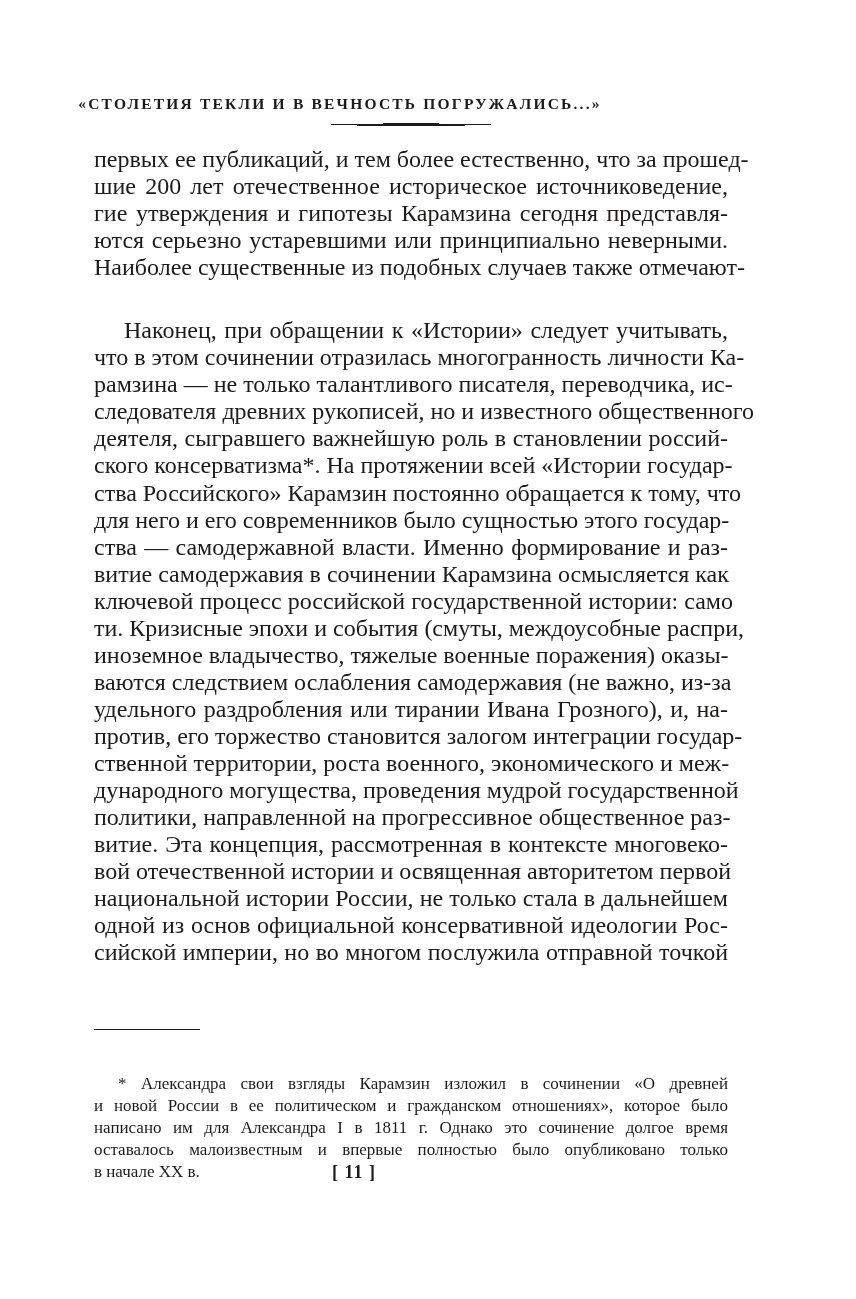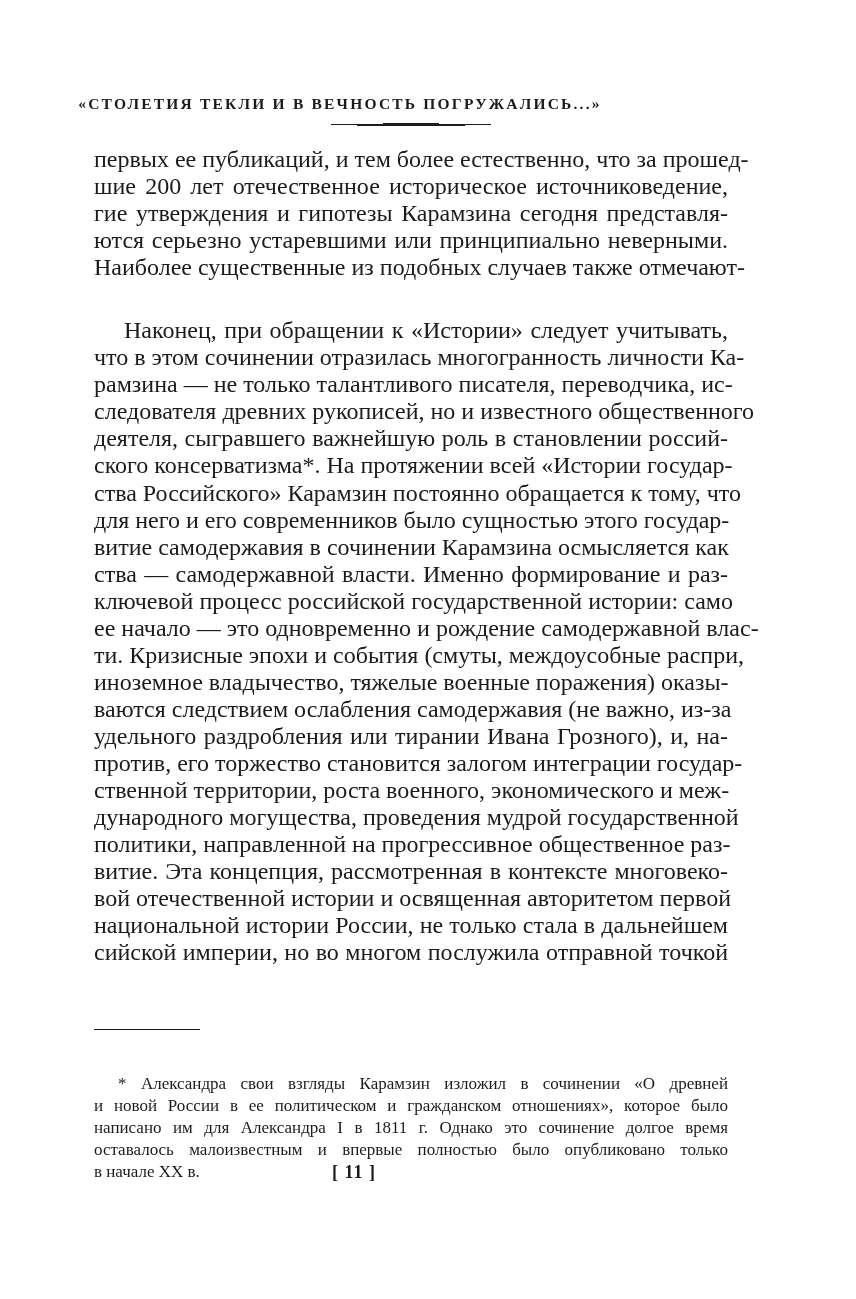--- a/index.html
+++ b/index.html
@@ -123,35 +123,35 @@
   <span class="line">ются серьезно устаревшими или принципиально неверными.</span>
   <span class="line">Наиболее существенные из подобных случаев также отмечают-</span>
   <span class="line indent">Наконец, при обращении к «Истории» следует учитывать,</span>
   <span class="line">что в этом сочинении отразилась многогранность личности Ка-</span>
   <span class="line">рамзина — не только талантливого писателя, переводчика, ис-</span>
   <span class="line">следователя древних рукописей, но и известного общественного</span>
   <span class="line">деятеля, сыгравшего важнейшую роль в становлении россий-</span>
   <span class="line"><span>ского консерватизма*. На протяжении всей «Истории </span><span class="it">государ-</span></span>
   <span class="line"><span class="it">ства</span><span> Российского» Карамзин постоянно обращается к тому, что</span></span>
   <span class="line">для него и его современников было сущностью этого государ-</span>
+  <span class="line">ства — самодержавной власти. Именно формирование и раз-</span>
   <span class="line">витие самодержавия в сочинении Карамзина осмысляется как</span>
-  <span class="line">ства — самодержавной власти. Именно формирование и раз-</span>
   <span class="line">ключевой процесс российской государственной истории: само</span>
-  <span class="line">ее начало — это одновременно и рождение самодержавной влас-</span>
   <span class="line">ти. Кризисные эпохи и события (смуты, междоусобные распри,</span>
   <span class="line">иноземное владычество, тяжелые военные поражения) оказы-</span>
   <span class="line">ваются следствием ослабления самодержавия (не важно, из-за</span>
   <span class="line">удельного раздробления или тирании Ивана Грозного), и, на-</span>
   <span class="line">против, его торжество становится залогом интеграции государ-</span>
   <span class="line">ственной территории, роста военного, экономического и меж-</span>
   <span class="line">дународного могущества, проведения мудрой государственной</span>
   <span class="line">политики, направленной на прогрессивное общественное раз-</span>
   <span class="line">витие. Эта концепция, рассмотренная в контексте многовеко-</span>
   <span class="line">вой отечественной истории и освященная авторитетом первой</span>
   <span class="line">национальной истории России, не только стала в дальнейшем</span>
+  <span class="line">одной из основ официальной консервативной идеологии Рос-</span>
   <span class="line">сийской империи, но во многом послужила отправной точкой</span>
 </div>
 
 <div class="footnote-rule"></div>
 
 <div class="footnote">
   <span class="line indent">* Александра свои взгляды Карамзин изложил в сочинении «О древней</span>
   <span class="line">и новой России в ее политическом и гражданском отношениях», которое было</span>
   <span class="line">написано им для Александра I в 1811 г. Однако это сочинение долгое время</span>
   <span class="line">оставалось малоизвестным и впервые полностью было опубликовано только</span>

